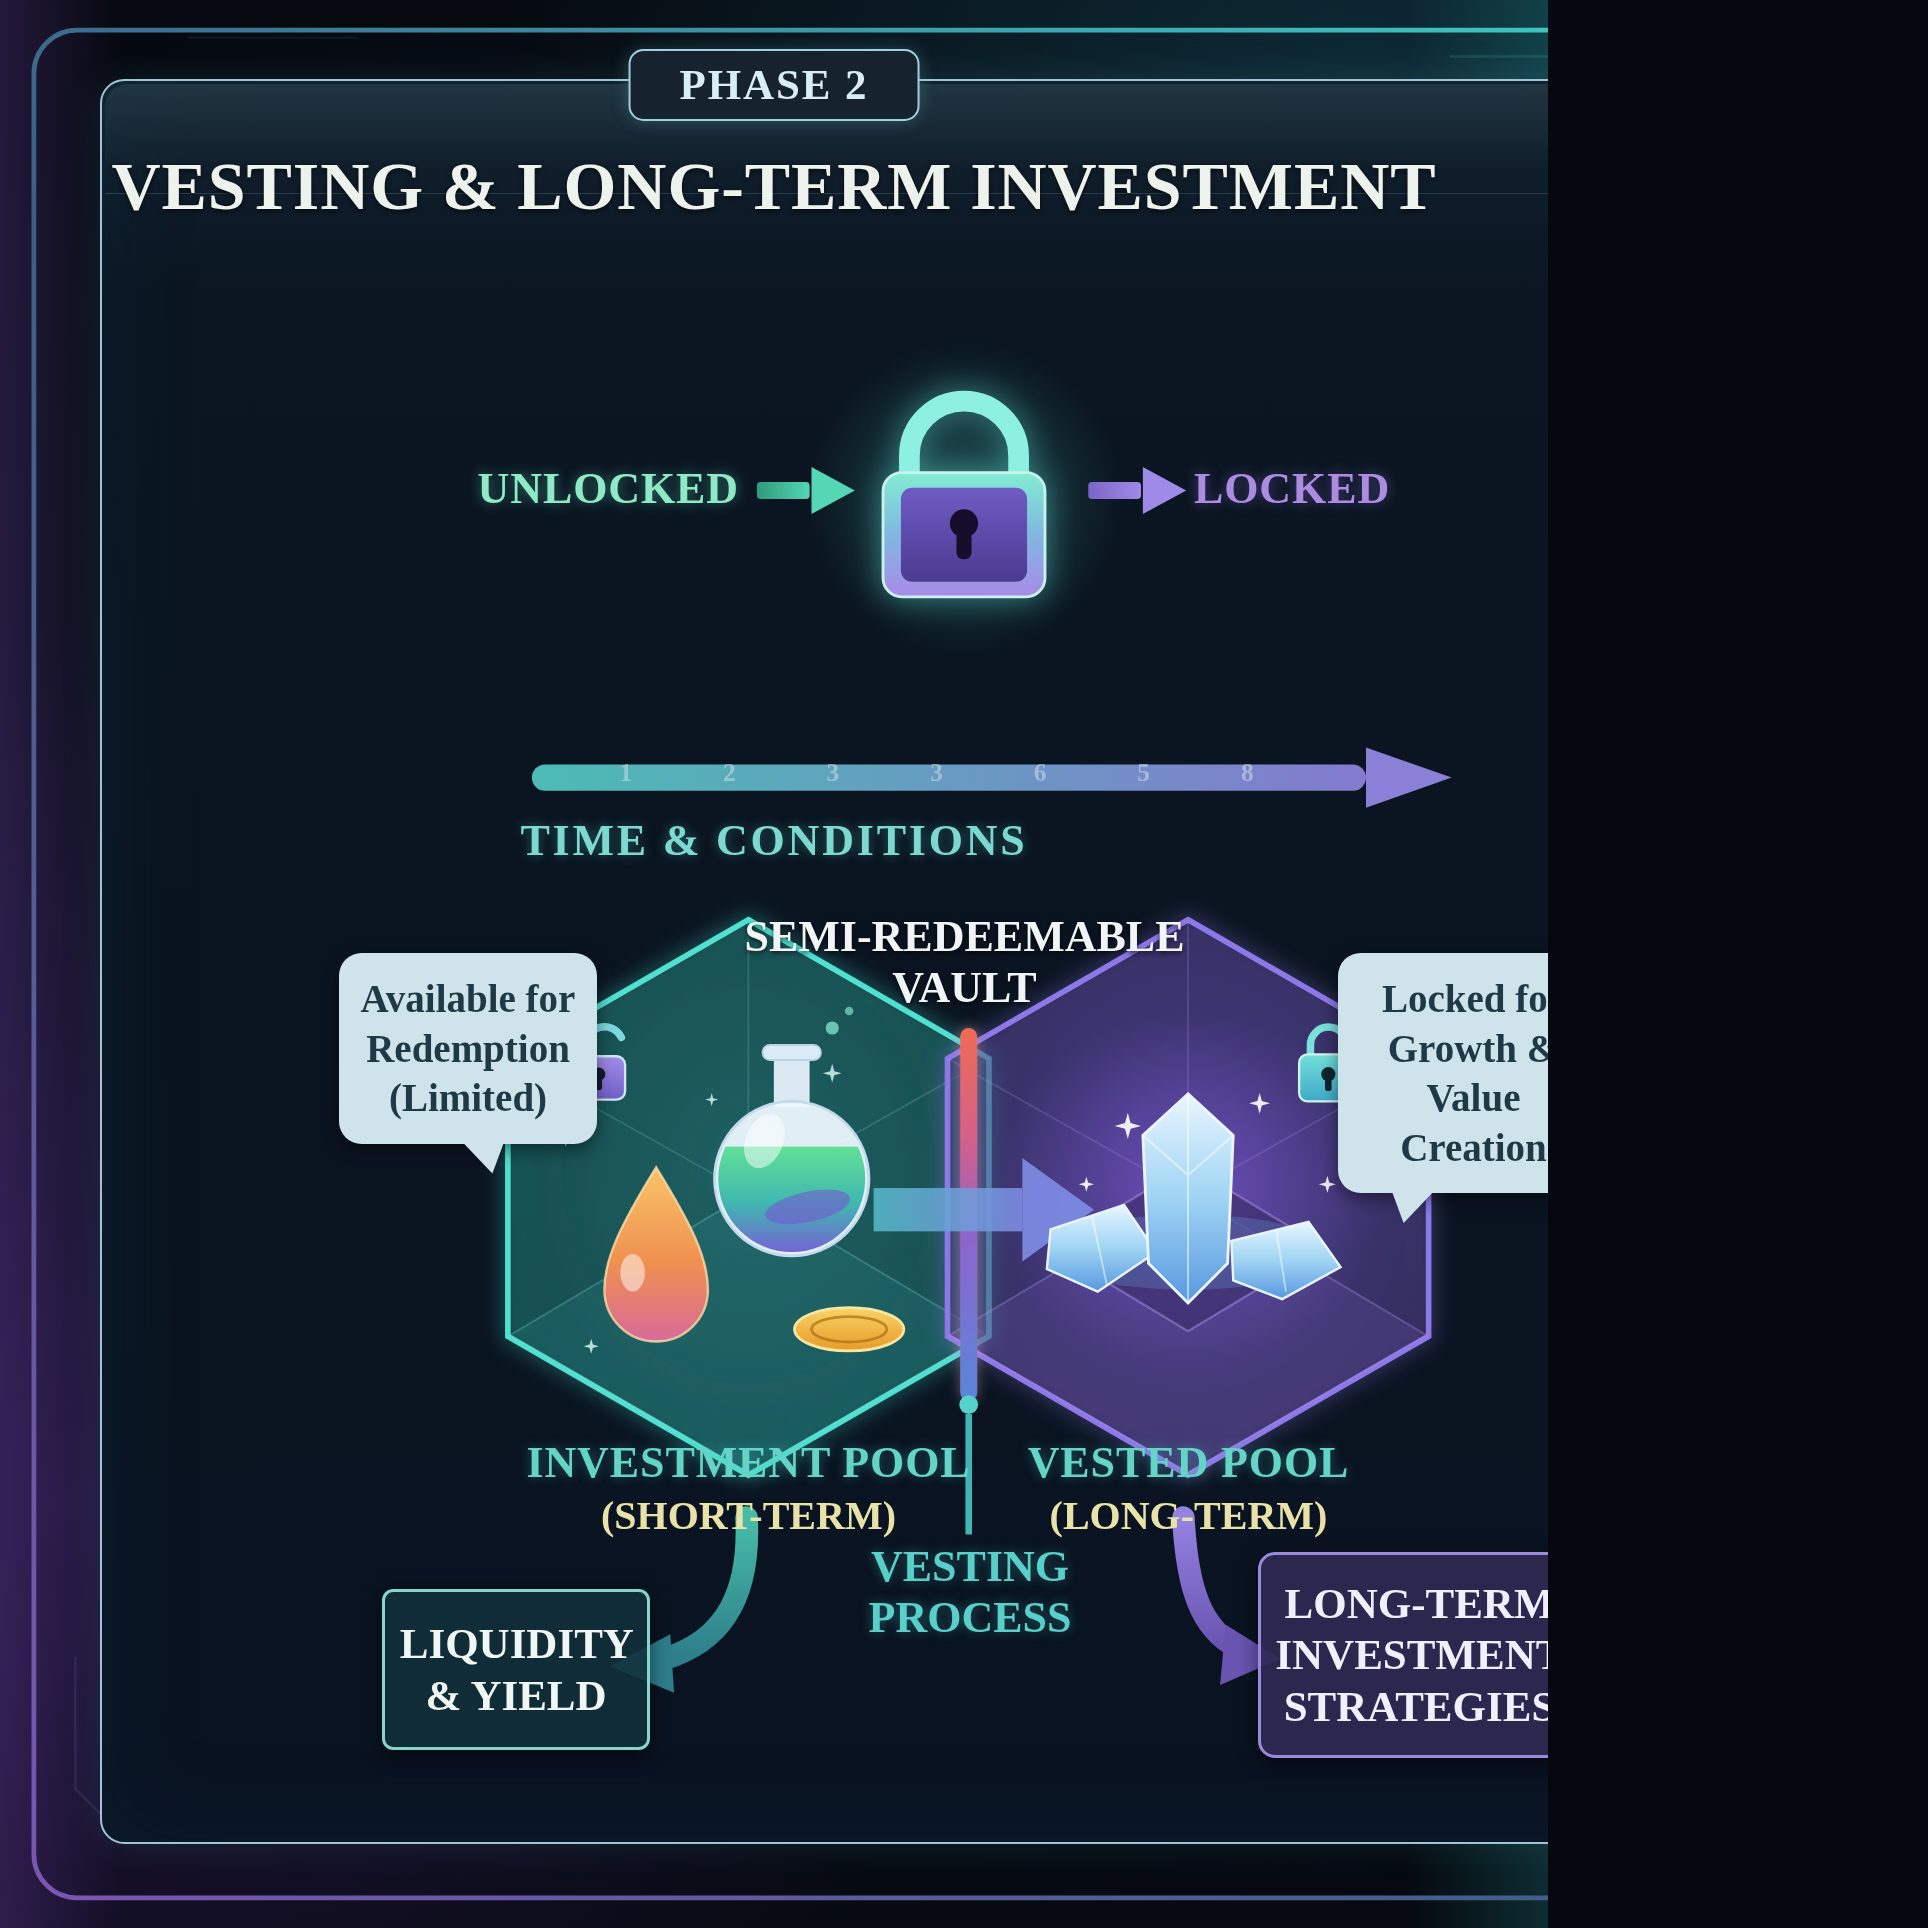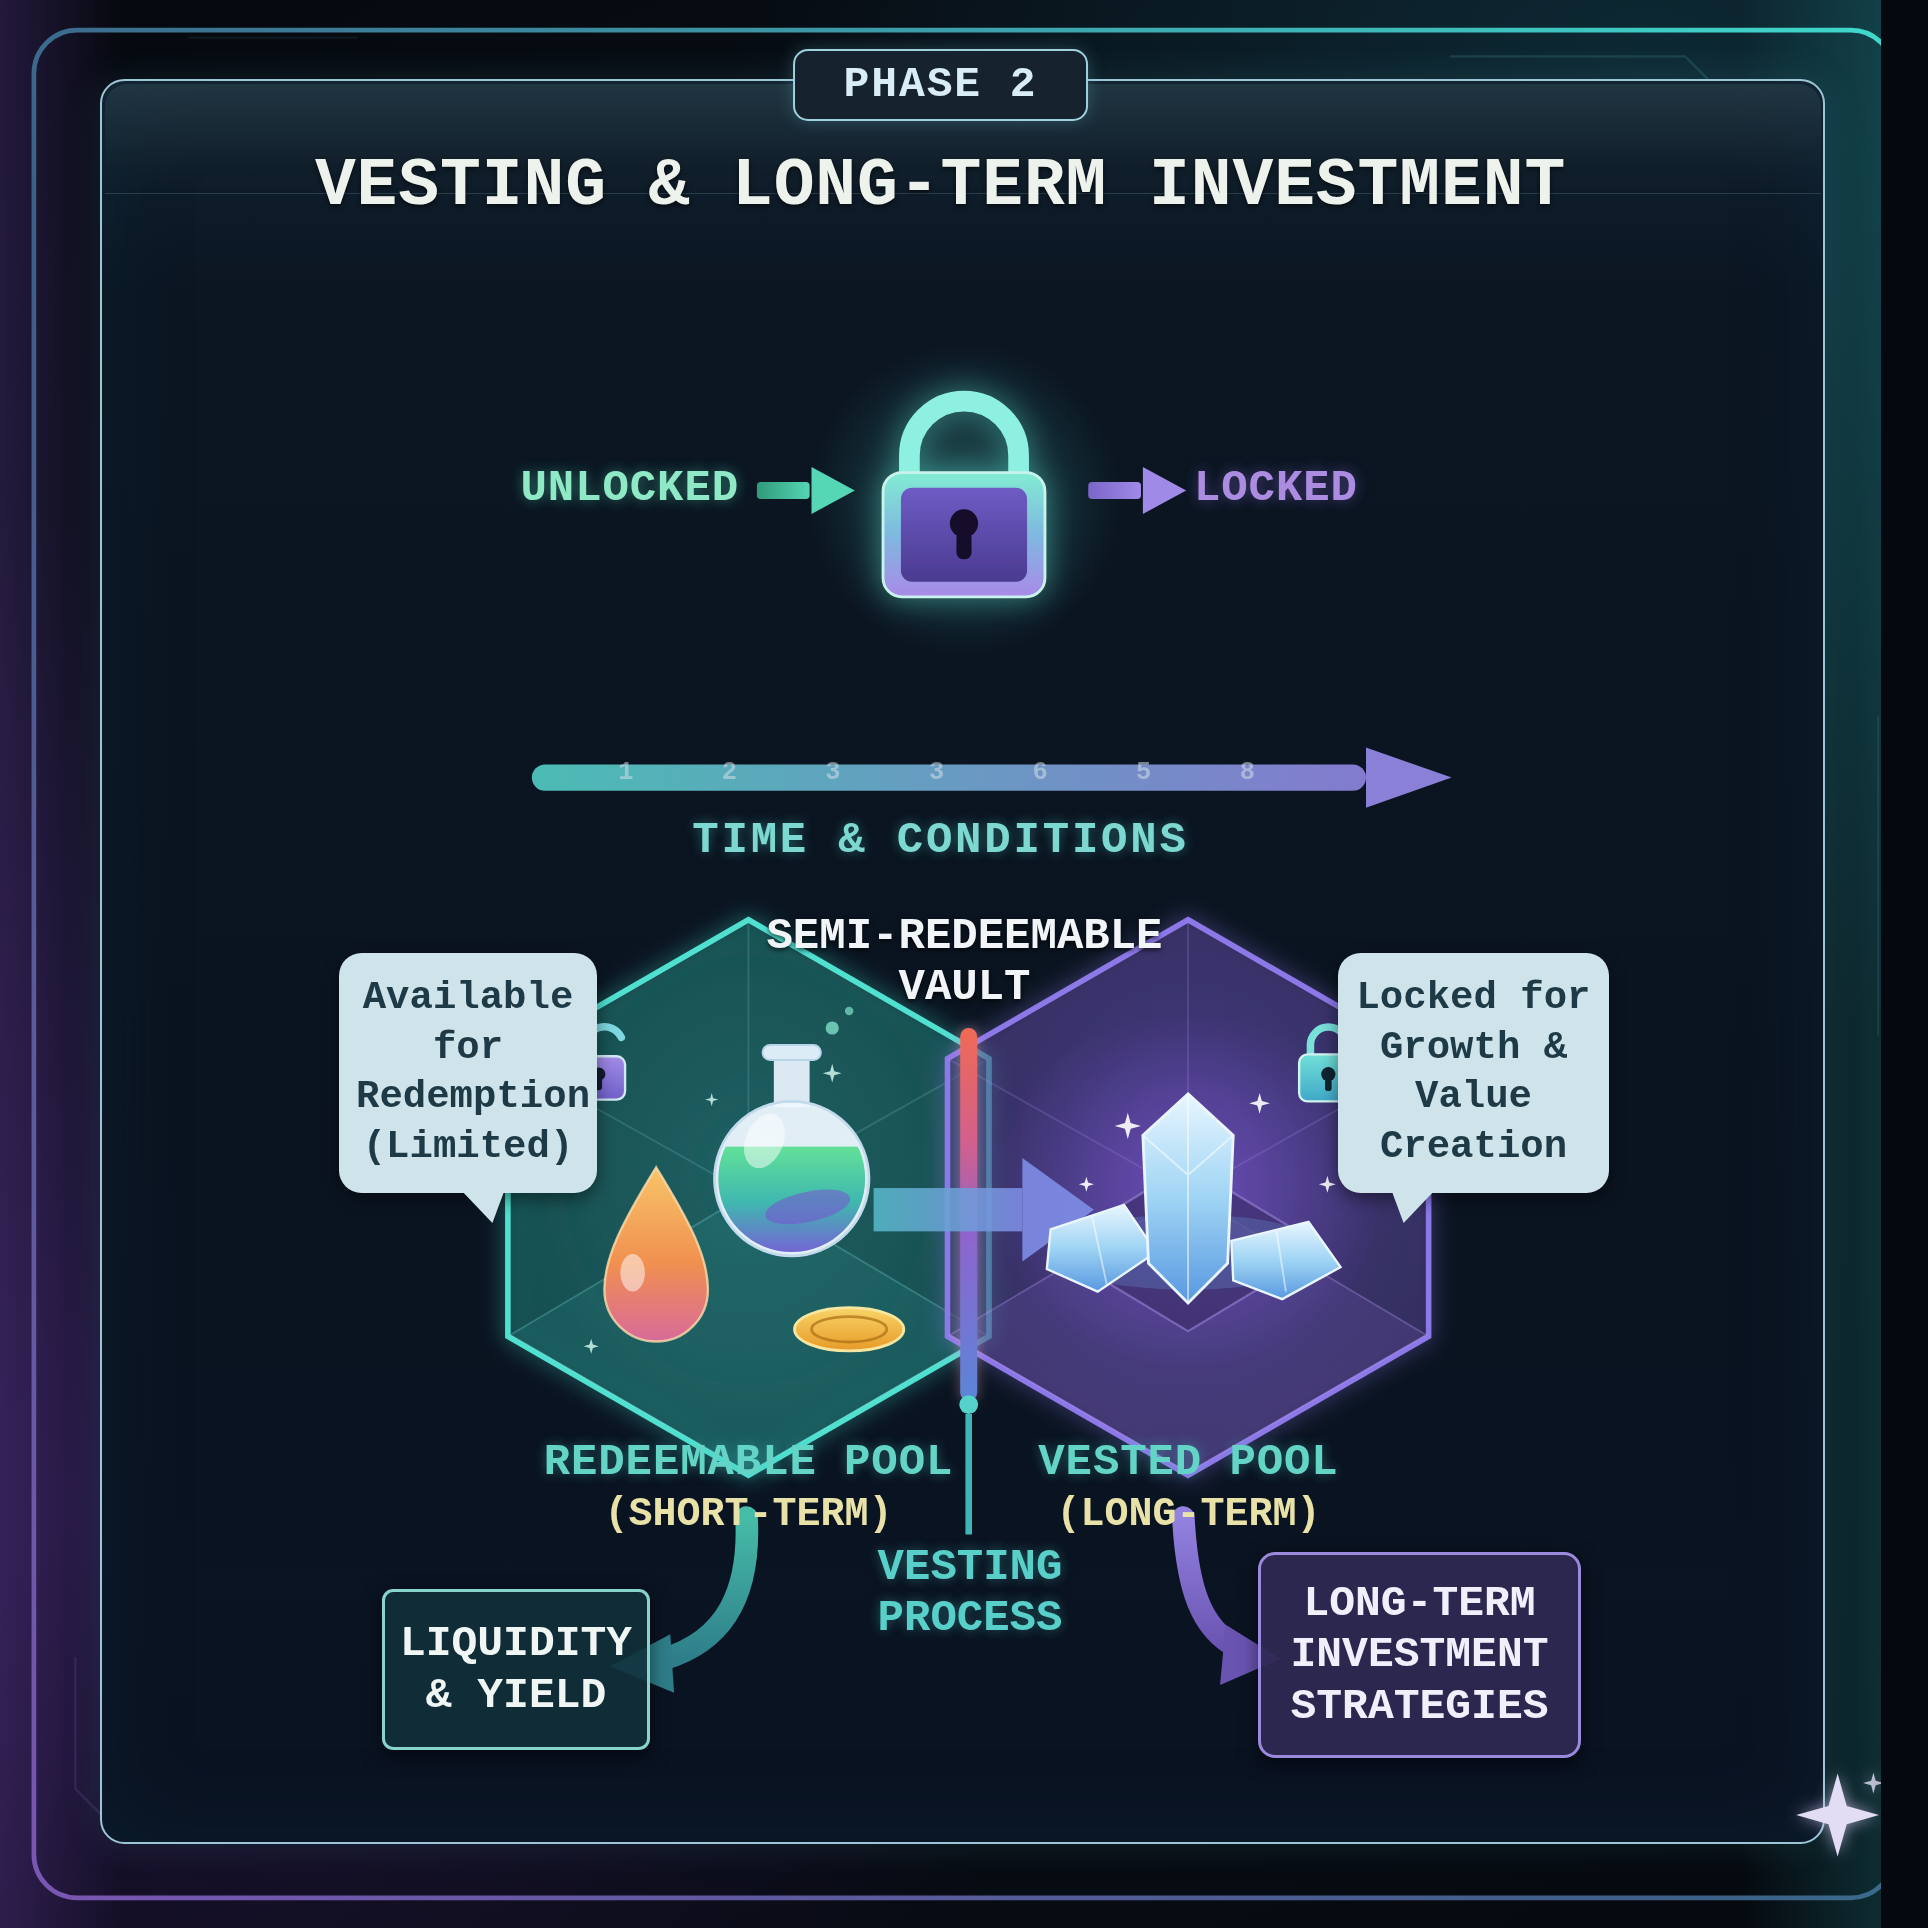--- a/index.html
+++ b/index.html
@@ -1,18 +1,18 @@
 <!DOCTYPE html>
 <html style="font-size:15px"><head>
 <meta charset="utf-8">
 <style>
   html,body{margin:0;padding:0;background:#05080e;}
   .canvas{
-    position:relative;width:1881px;height:1928px;overflow:hidden;
-    font-family:Liberation Mono, monospace;
+    position:relative;width:1548px;height:1928px;overflow:hidden;
+    font-family:Liberation Serif, serif;
     background:
       radial-gradient(circle at 88% 6%, rgba(20,70,85,0.55) 0%, rgba(20,70,85,0) 38%),
       radial-gradient(circle at 4% 78%, rgba(55,30,95,0.5) 0%, rgba(55,30,95,0) 42%),
       radial-gradient(circle at 50% 50%, #0a1018 0%, #070b12 70%, #05080e 100%);
   }
   .abs{position:absolute;}
   .glow-left{left:0;top:0;width:122px;height:1928px;background:linear-gradient(90deg, rgba(125,75,195,0.25), rgba(125,75,195,0));}
   .glow-right{right:0;top:0;width:141px;height:1928px;background:linear-gradient(270deg, rgba(45,190,190,0.2), rgba(45,190,190,0));}
   .panel{
     left:100px;top:79px;width:1721px;height:1761px;border-radius:24.5px;
@@ -352,21 +352,21 @@
 
   <div class="abs callout callout-left">
     <span>Available for Redemption (Limited)</span>
     <div class="tail tail-left"></div>
   </div>
   <div class="abs callout callout-right">
     <span>Locked for Growth &amp; Value Creation</span>
     <div class="tail tail-right"></div>
   </div>
 
-  <div class="abs pool-name pool-name-l">REDEEMABLE POOL</div>
+  <div class="abs pool-name pool-name-l">INVESTMENT POOL</div>
   <div class="abs pool-sub pool-sub-l">(SHORT-TERM)</div>
   <div class="abs pool-name pool-name-r">VESTED POOL</div>
   <div class="abs pool-sub pool-sub-r">(LONG-TERM)</div>
 
   <div class="abs vesting-label">VESTING PROCESS</div>
 
   <div class="abs out-box out-left">
     <span>LIQUIDITY &amp; YIELD</span>
   </div>
   <div class="abs out-box out-right">

